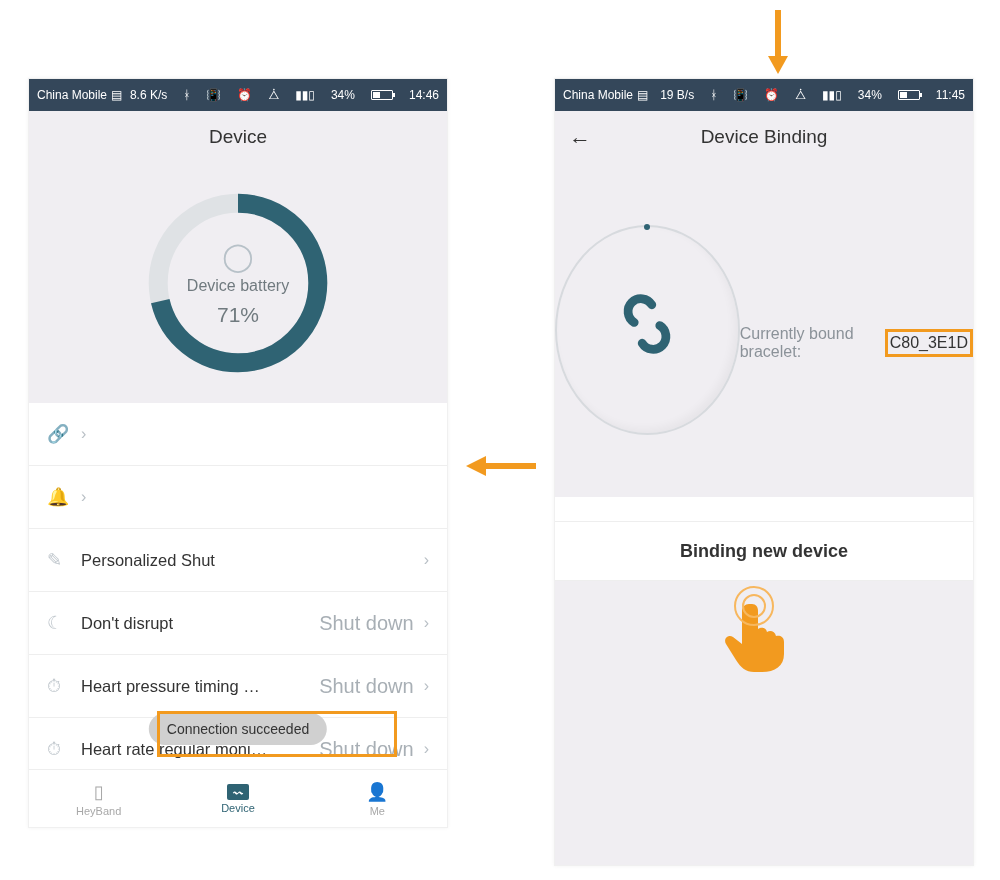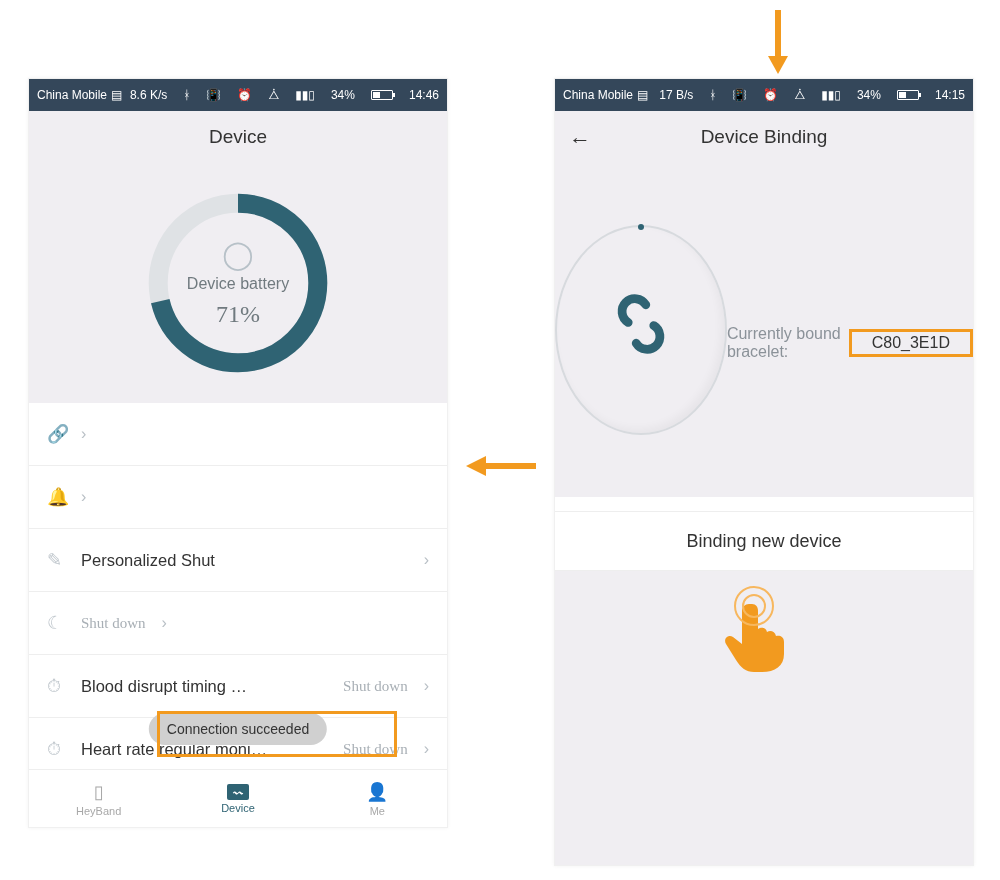--- a/index.html
+++ b/index.html
@@ -17,45 +17,45 @@
   
   .header { height:52px; background:#f0eef2; display:flex; align-items:center; justify-content:center; font-size:19px; color:#333; position:relative;}
   .header .back { position:absolute; left:14px; font-size:22px; color:#333;}
   
   .circle-area { height:240px; background:#f0eef2; display:flex; align-items:center; justify-content:center;}
   .circ-wrapper { position:relative; width:190px; height:190px;}
   .circ-wrapper svg { position:absolute; inset:0;}
   .circ-text { position:absolute; inset:0; display:flex; flex-direction:column; align-items:center; justify-content:center; color:#707a7f;}
   .circ-text .ring-ico { font-size:28px; color:#b7c1c8; margin-bottom:4px;}
   .circ-text .battlbl { font-size:16px; }
-  .circ-text .perc { font-size:24px; margin-top:8px;font-family:Liberation Serif, serif;}
+  .circ-text .perc { font-size:21px; margin-top:8px;}
   
   .list { background:#fff;}
   .item { height:63px; display:flex; align-items:center; padding:0 18px; border-bottom:1px solid #eee; font-size:16.5px; color:#333; position:relative;}
   .item .ico { width:34px; color:#bfc6cc; font-size:18px;}
   .item .lbl { flex:1; white-space:nowrap; overflow:hidden; text-overflow:ellipsis;}
-  .item .val { color:#a8afb5; font-size:15px; margin-right:16px;font-family:Liberation Serif, serif;}
+  .item .val { color:#a8afb5; font-size:20px; margin-right:10px;}
   .item .chev { color:#b9c0c6; font-size:16px;}
   
   .nav { position:absolute; bottom:0; left:0; right:0; height:58px; background:#fff; border-top:1px solid #eee; display:flex;}
   .nav .ni { flex:1; display:flex; flex-direction:column; align-items:center; justify-content:center; font-size:11px; color:#a8a8a8;}
   .nav .ni.active { color:#2f6373;}
   .nav .ni .nicon { font-size:18px; margin-bottom:2px;}
   .nav .ni.active .nicon-box { width:22px; height:16px; background:#2f6373; border-radius:2px; display:flex; align-items:center; justify-content:center; color:#fff; font-size:10px; margin-bottom:2px;}
   
   .toast { position:absolute; left:50%; transform:translateX(-50%); bottom:82px; background:#d0d0d0; color:#333; padding:8px 18px; border-radius:18px; font-size:14px;}
   .toast-box { position:absolute; border:3px solid #f29a1f; }
   
   .bind-area { height:334px; background:#f0eef2; display:flex; flex-direction:row; align-items:center; justify-content:center;}
   .bind-circle { width:210px; height:210px; border-radius:50%; border:2px solid #d7dade; display:flex; align-items:center; justify-content:center; position:relative; box-shadow: inset -4px -4px 8px rgba(0,0,0,0.04);}
   .bind-circle:before { content:""; position:absolute; top:-3px; left:50%; width:6px; height:6px; border-radius:50%; background:#2f6373; transform:translateX(-50%);}
   .link-ico { font-size:54px; color:#2f6373; transform:rotate(0deg);}
   .bound-text { margin-top:26px; font-size:16px; color:#8b9299; display:flex; align-items:center;}
-  .id-box { border:3px solid #f29a1f; padding:2px 20px; color:#333; margin-left:-2px;}
-  .bind-btn { height:60px; margin-top:14px; background:#fff; display:flex; align-items:center; justify-content:center; font-size:18px; color:#333; border-top:1px solid #eee; border-bottom:1px solid #eee; position:relative;}
+  .id-box { border:3px solid #f29a1f; padding:2px 2px; color:#333; margin-left:-2px;}
+  .bind-btn { height:60px; margin-top:24px; background:#fff; display:flex; align-items:center; justify-content:center; font-size:18px; color:#333; border-top:1px solid #eee; border-bottom:1px solid #eee; position:relative;font-weight:bold;}
   .below-area { flex:1; background:#f0eef2; height:280px;}
   
   .arrow { position:absolute; color:#f29a1f; }
   .arrow.down { left:764px; top:6px; }
   .arrow.left2 { left:462px; top:452px;}
   .arrow svg { display:block;}
   
   .finger { position:absolute; left:720px; top:598px; }
   .finger .pulse { position:absolute; width:40px; height:40px; border:2px solid #f7b75e; border-radius:50%; left:14px; top:-12px;}
   .finger .pulse2 { position:absolute; width:24px; height:24px; border:2px solid #f7b75e; border-radius:50%; left:22px; top:-4px;}
@@ -121,26 +121,27 @@
       <span class="ico">🔔</span>
       <span class="chev">›</span>
     </div>
     <div class="item">
       <span class="ico">✎</span>
       <span class="lbl">Personalized Shut</span>
       <span class="chev">›</span>
     </div>
     <div class="item">
       <span class="ico">☾</span>
+      <span class="lbl">Don't disrupt</span>
       <span class="val">Shut down</span>
       <span class="chev">›</span>
     </div>
     <div class="item">
       <span class="ico">⏱</span>
-      <span class="lbl">Blood disrupt timing …</span>
+      <span class="lbl">Heart pressure timing …</span>
       <span class="val">Shut down</span>
       <span class="chev">›</span>
     </div>
     <div class="item">
       <span class="ico">⏱</span>
       <span class="lbl">Heart rate regular moni…</span>
       <span class="val">Shut down</span>
       <span class="chev">›</span>
     </div>
   </div>
@@ -162,31 +163,31 @@
   </div>
 </div>
 
 <div class="phone right" style="display:flex; flex-direction:column;">
   <div class="statusbar">
     <div class="l">
       <span>China Mobile</span>
       <span>▤</span>
     </div>
     <div class="r">
-      <span>17 B/s</span>
+      <span>19 B/s</span>
       <span>ᚼ</span>
       <span>📳</span>
       <span>⏰</span>
       <span>⧊</span>
       <span>▮▮▯</span>
       <span>34%</span>
       <span class="battery">
           <span class="fill" style="width:34%"></span>
         </span>
-      <span>14:15</span>
+      <span>11:45</span>
     </div>
   </div>
   <div class="header">
     <span class="back">←</span>
     <span>Device Binding</span>
   </div>
   <div class="bind-area">
     <div class="bind-circle">
       <span class="link-ico">
         <svg width="80" height="80" viewBox="0 0 100 100">

